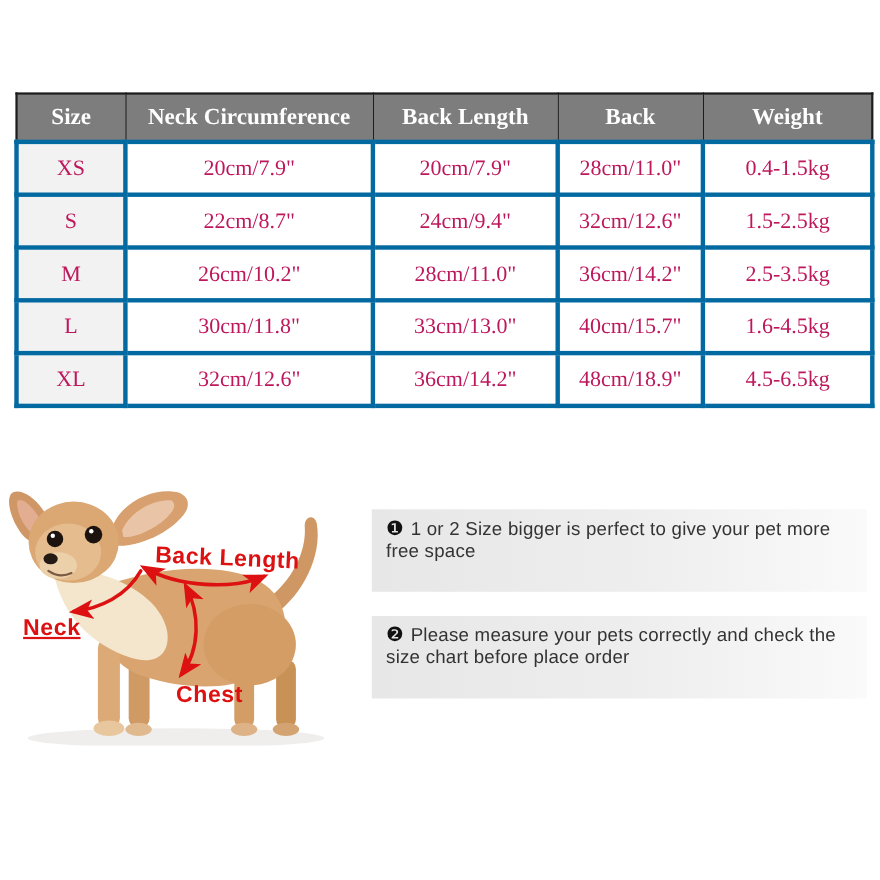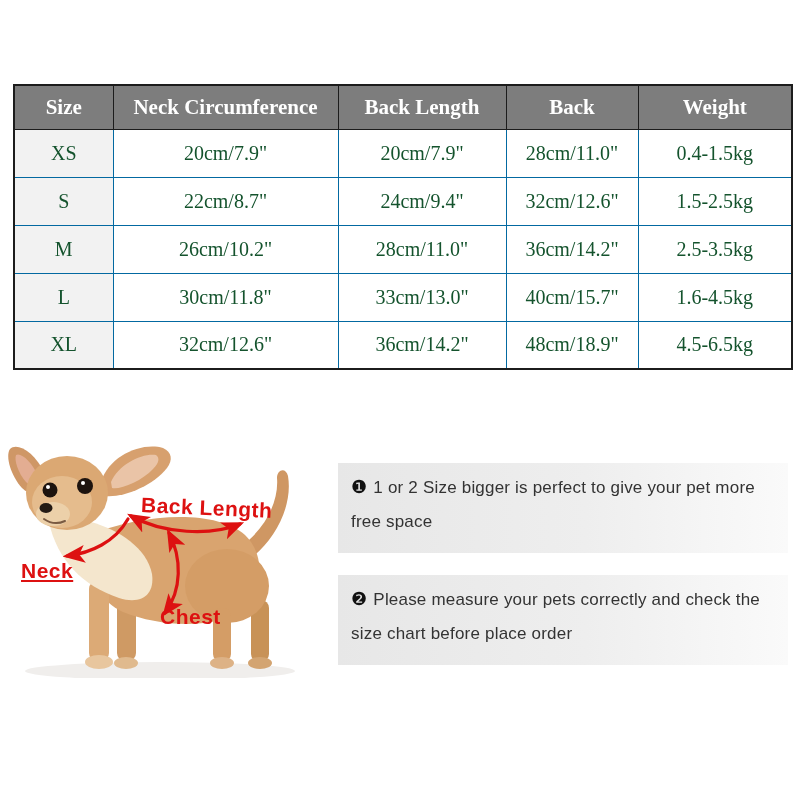--- a/index.html
+++ b/index.html
@@ -16,44 +16,44 @@
     border-collapse:collapse; table-layout:fixed; width:778px;
     border:2px solid #1c1c1c;
     font-family:"Liberation Serif", serif;
   }
   table.size-table th {
     background:#7d7d7d; color:#ffffff;
     font-size:21px; font-weight:bold;
     height:44px; border:1px solid #1c1c1c; text-align:center;
   }
   table.size-table td {
-    background:#ffffff; color:#14532d;
+    background:#ffffff; color:#be185d;
     font-size:20px; height:48px;
-    border:1px solid #0369a1; text-align:center; vertical-align:middle;
+    border:4px solid #0369a1; text-align:center; vertical-align:middle;
   }
   table.size-table td.size-col { background:#f2f2f2; }
 
   
   .dog-wrap { position:absolute; left:5px; top:440px; width:330px; height:270px; }
   .dog-wrap svg { position:absolute; left:0; top:0; }
   .anno-label {
     position:absolute; color:#dd1111; font-weight:bold;
     font-size:21px; letter-spacing:0.5px; white-space:nowrap;
     font-family:"Liberation Sans", sans-serif;
   }
   .lbl-back  { left:136px; top:56px; transform:rotate(2.5deg); }
   .lbl-neck  { left:16px;  top:119px;text-decoration:underline; }
-  .lbl-chest { left:155px; top:165px; }
+  .lbl-chest { left:155px; top:180px; }
 
   
   .notes { position:absolute; left:338px; top:455px; width:450px; }
   .note {
     background:linear-gradient(90deg,#e7e7e7 0%, #eeeeee 55%, #fafafa 100%);
-    padding:7px 10px 14px 13px;
-    color:#333333; font-size:17px; line-height:34px;
+    padding:7px 10px 27px 13px;
+    color:#333333; font-size:17px; line-height:20px;
     letter-spacing:0.2px;
   }
   .note + .note { margin-top:22px; }
   .note:first-child { margin-top:8px; }
   .note .marker { font-size:18px; color:#111111; margin-right:6px; }
 </style>
 </head>
 <body>
 
 <div class="page">

